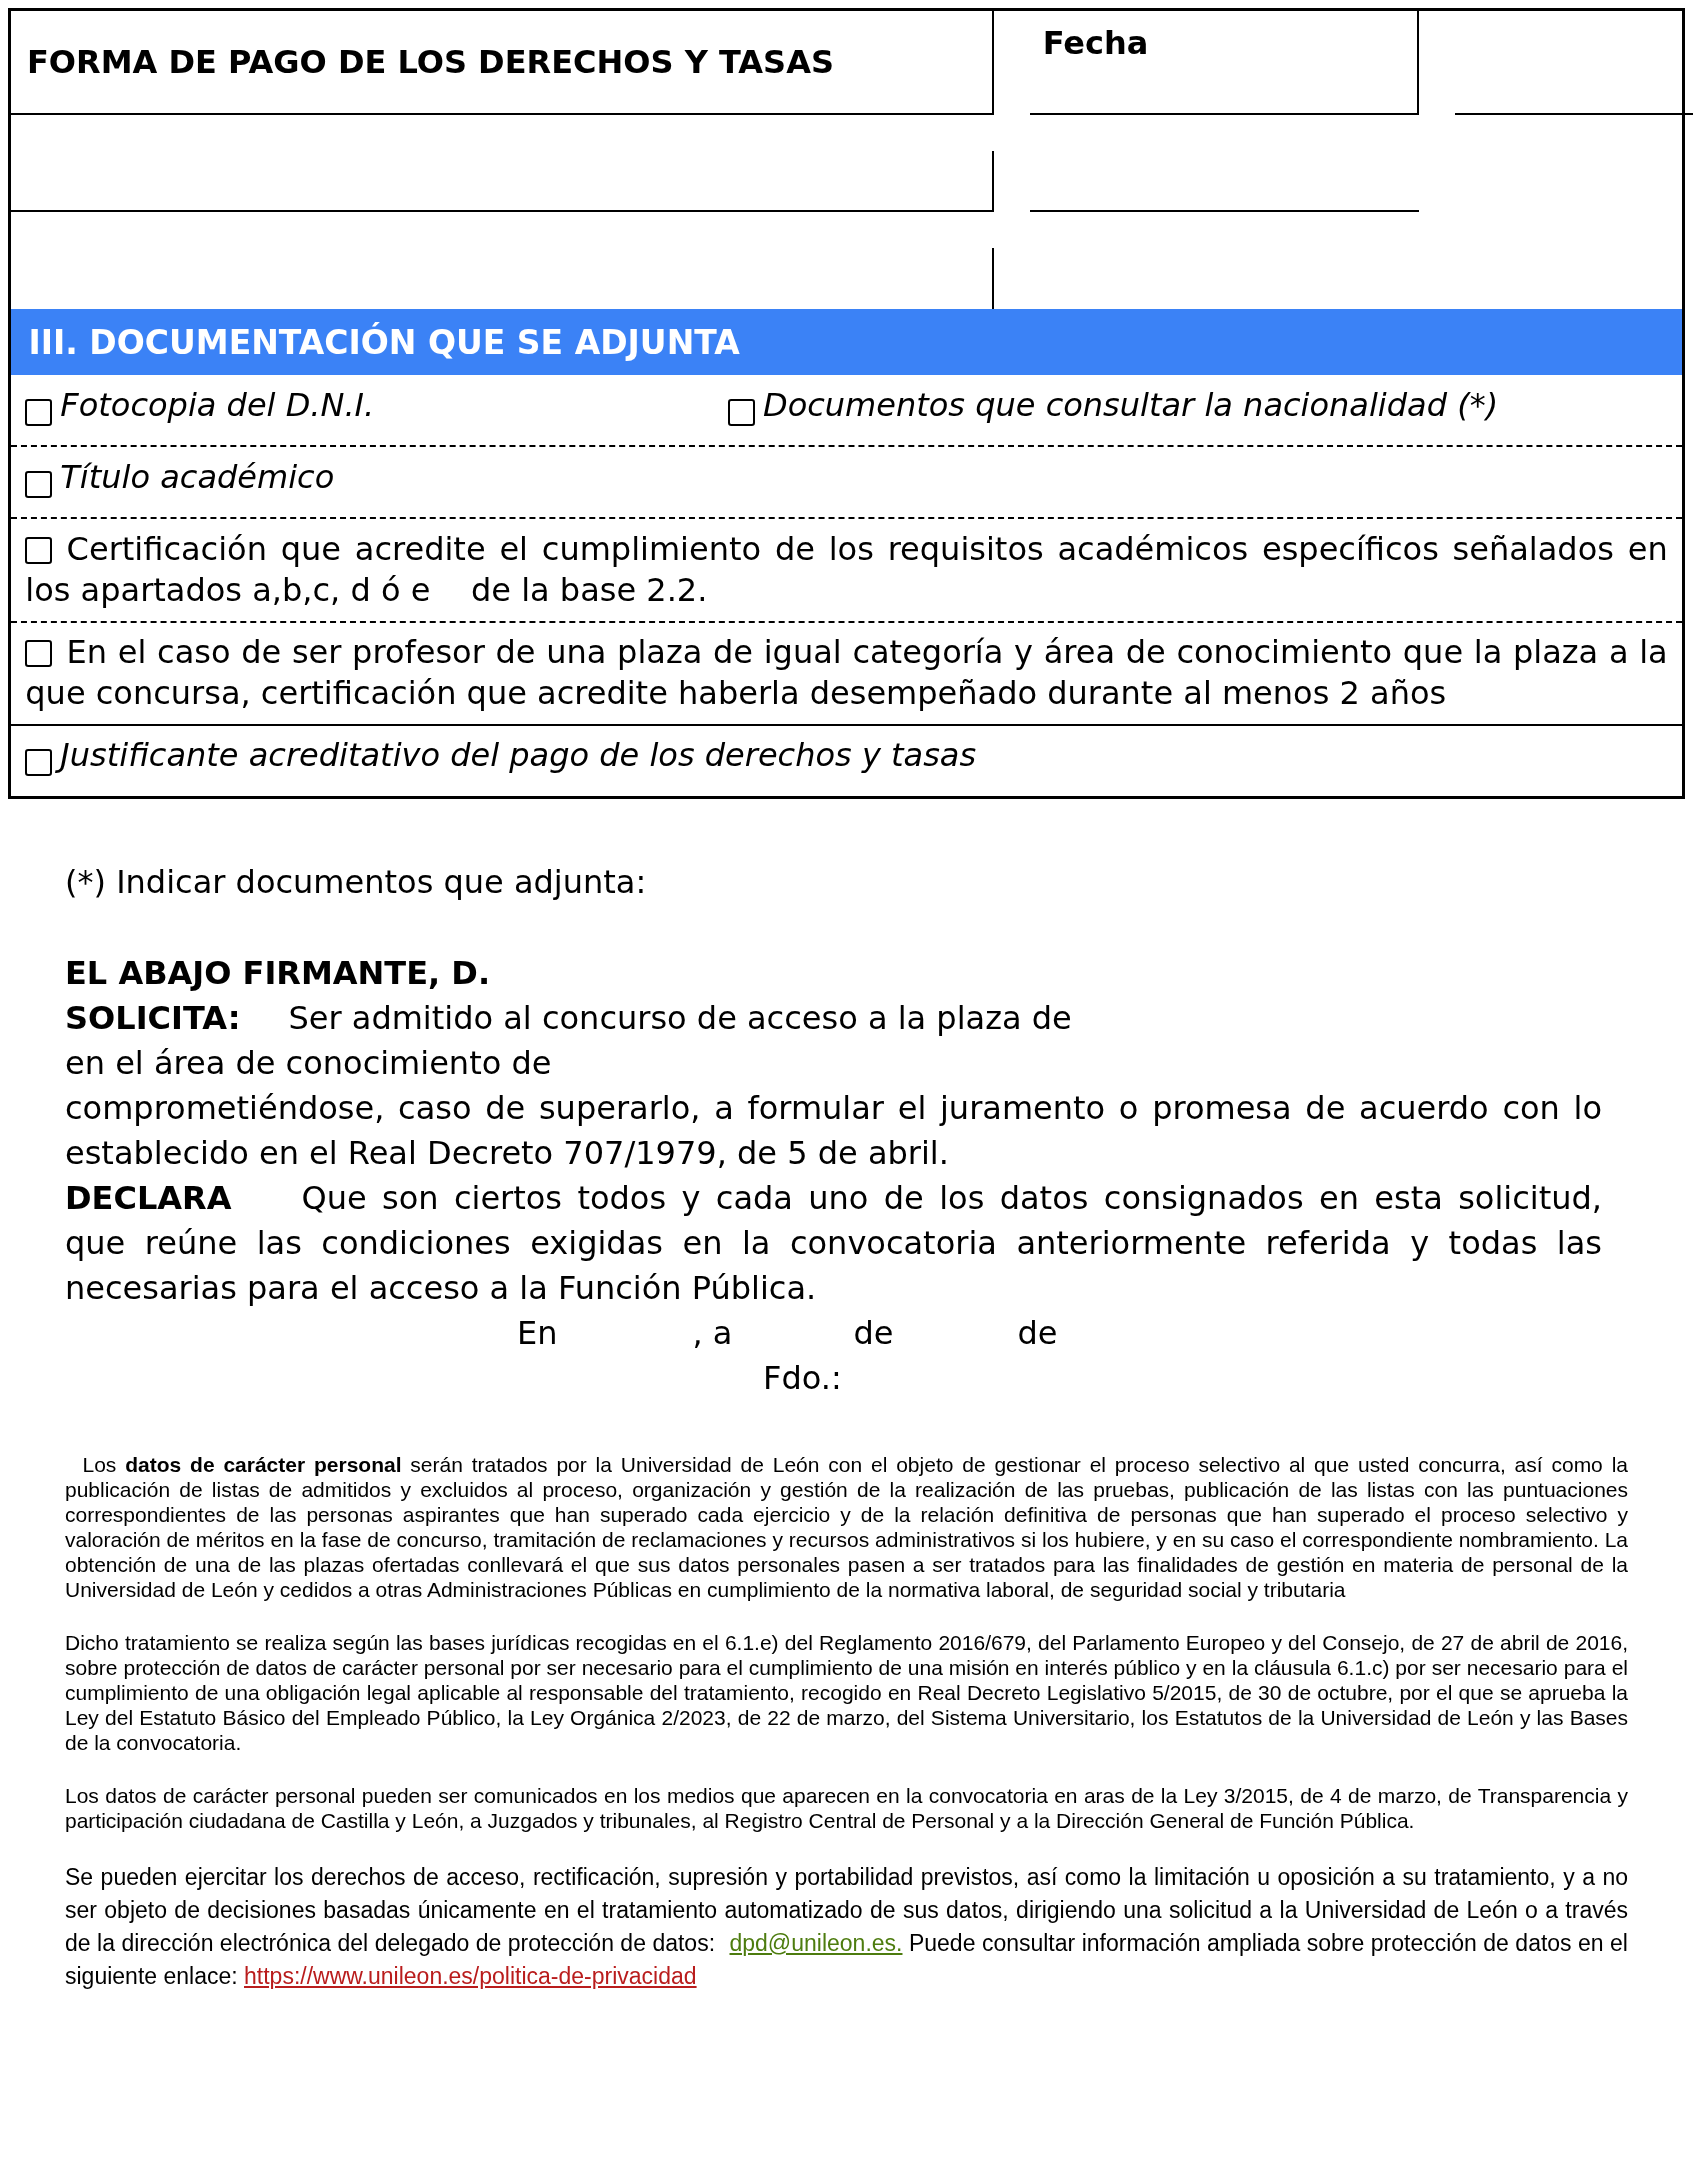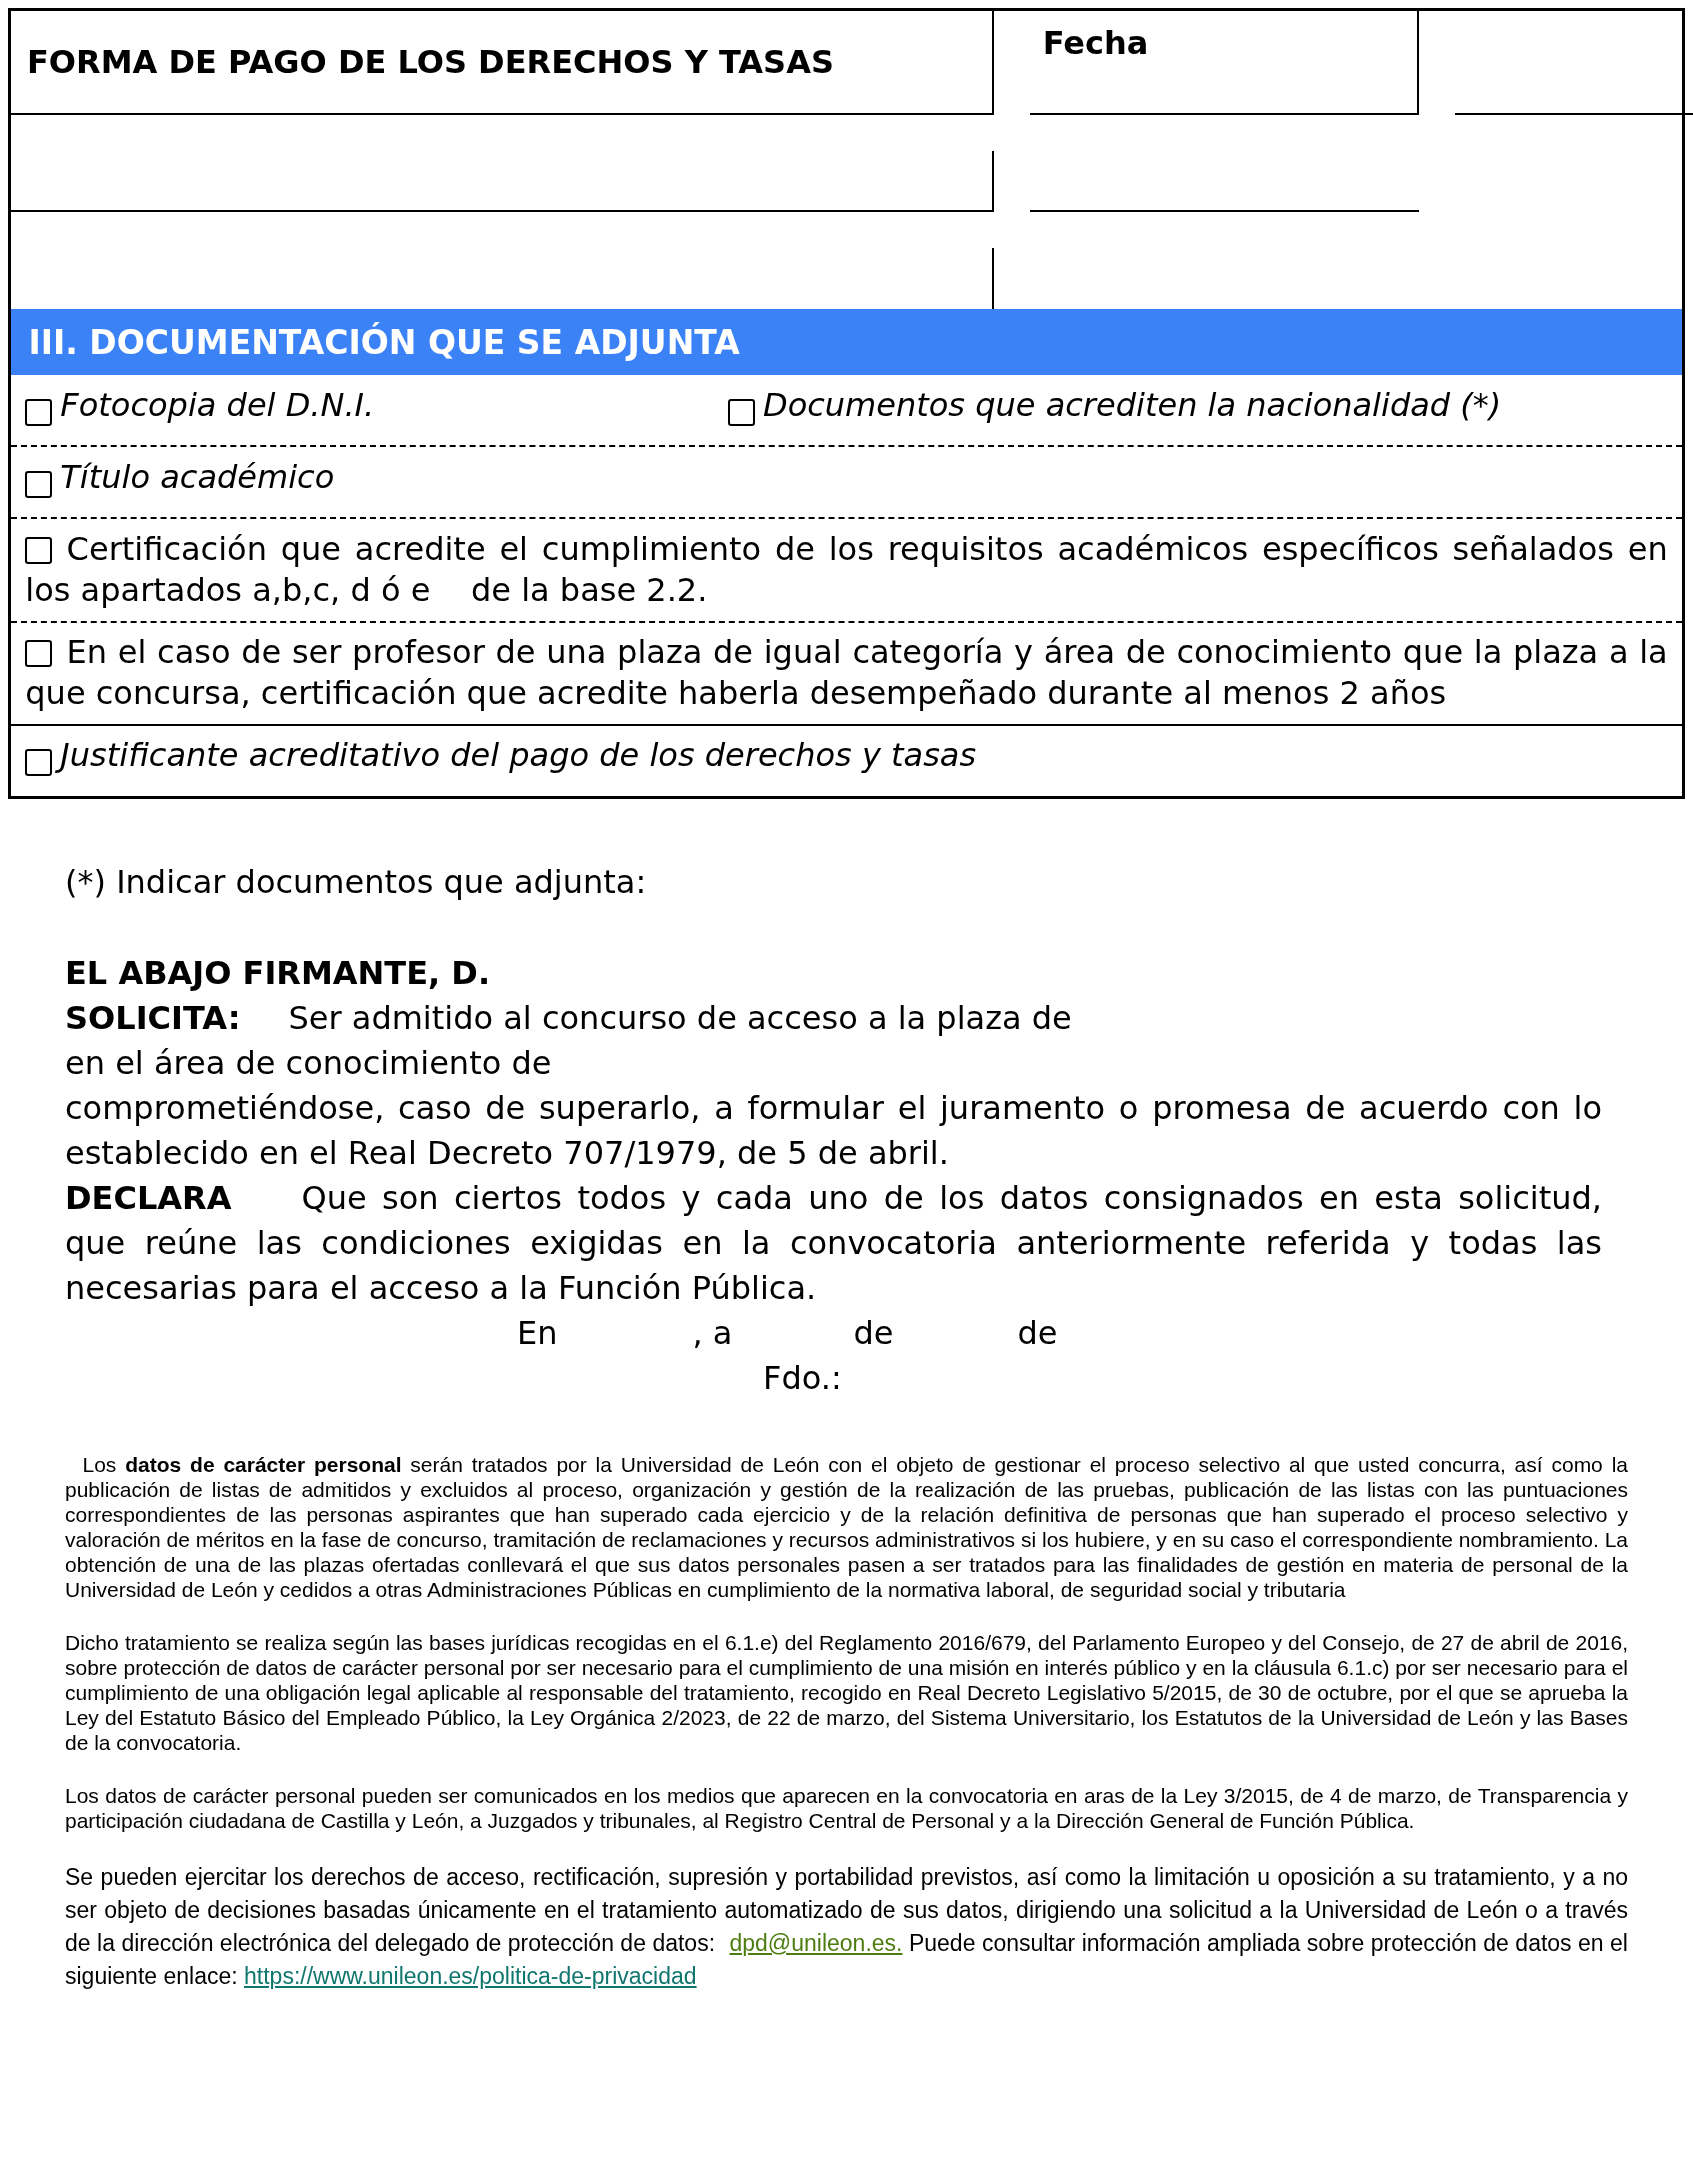--- a/index.html
+++ b/index.html
@@ -82,21 +82,21 @@
   .privacy {
     margin: 51px 65px 0 65px;
     font-family: "Liberation Sans", sans-serif;
     font-size: 21px; line-height: 25px;
     text-align: justify;
   }
   .privacy p { margin: 0 0 28px 0; }
   .privacy .p1 { text-indent: 17.5px; }
   .privacy .p4 { font-size: 23px; line-height: 33px; margin-bottom: 0; text-indent: 0; }
   .link-email { color: #4d7c0f; text-decoration: underline; cursor: pointer; margin-left: 8px; }
-  .link-url { color: #0f766e; text-decoration: underline; cursor: pointer; }
+  .link-url { color: #b91c1c; text-decoration: underline; cursor: pointer; }
 </style>
 </head>
 <body>
 
 <div class="page">
 
   <div class="formblock">
 
     <div class="paytable">
       <div class="cell c1 hb head">
@@ -127,21 +127,21 @@
 
     <div class="docrows">
 
       <div class="doc-row">
         <span class="doc-item">
           <span class="cb"></span>
           <span>Fotocopia del D.N.I.</span>
         </span>
         <span class="doc-item second">
           <span class="cb"></span>
-          <span>Documentos que acrediten la nacionalidad (*)</span>
+          <span>Documentos que consultar la nacionalidad (*)</span>
         </span>
       </div>
 
       <div class="doc-row dashed">
         <span class="doc-item">
           <span class="cb"></span>
           <span>Título académico</span>
         </span>
       </div>
 

